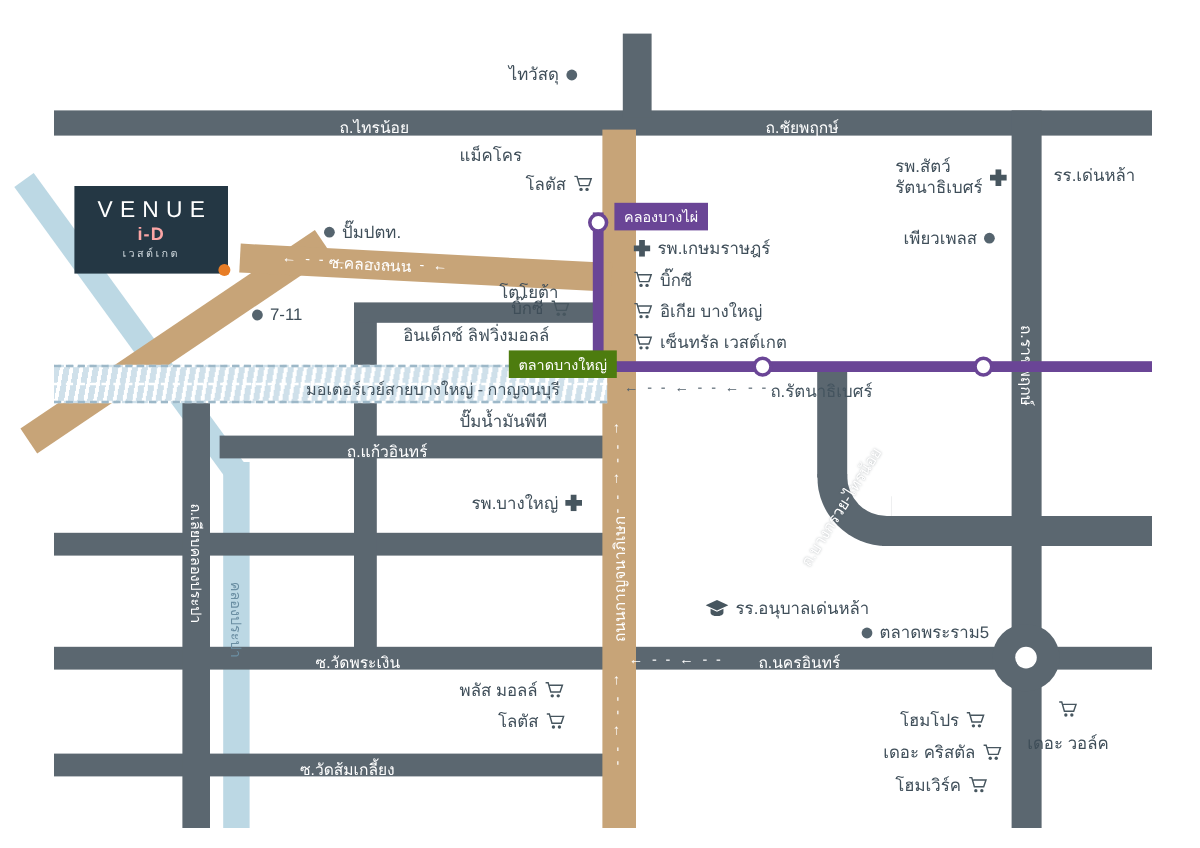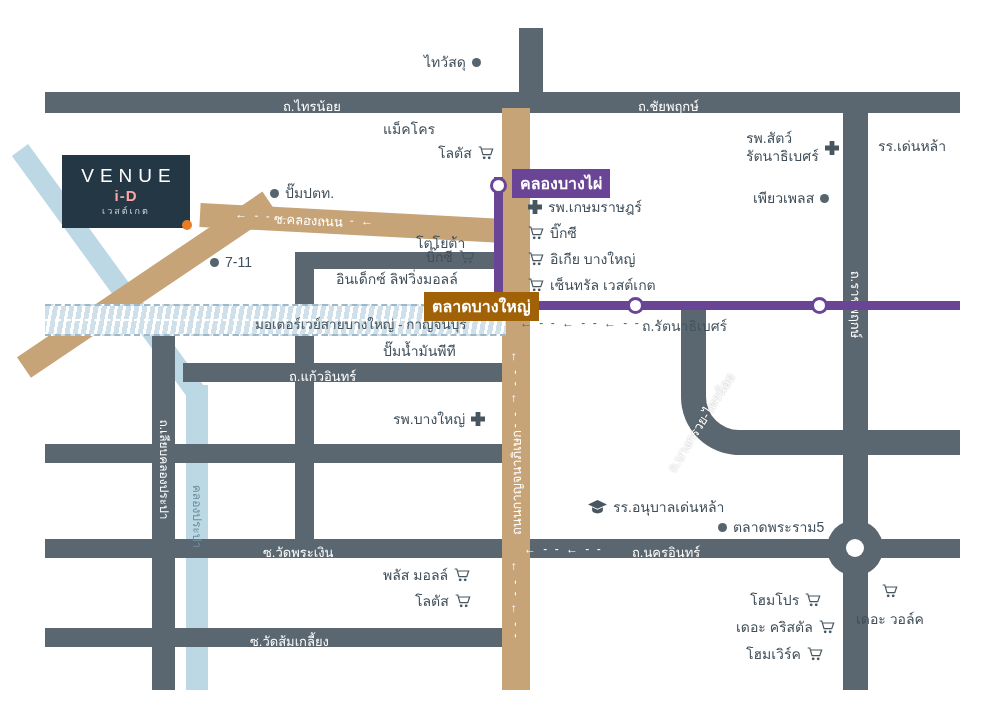--- a/index.html
+++ b/index.html
@@ -9,21 +9,21 @@
   .tan{position:absolute;background:#c7a478;z-index:3;}
   .canal{position:absolute;background:#bcd8e4;z-index:1;}
   .rlabel{position:absolute;color:#fff;font-size:13px;white-space:nowrap;z-index:5;}
   .dlabel{position:absolute;color:#44545f;font-size:13px;white-space:nowrap;z-index:6;}
   .lm{position:absolute;color:#3f4e59;font-size:14px;white-space:nowrap;display:flex;
       align-items:center;gap:6px;z-index:7;}
   .col{display:flex;flex-direction:column;line-height:1.25;}
   .gdot{width:9px;height:9px;border-radius:50%;background:#55646e;flex:0 0 auto;}
   .station{position:absolute;width:11px;height:11px;border-radius:50%;background:#fff;
            border:3px solid #6a4596;z-index:8;}
-  .badge{position:absolute;color:#fff;font-size:16px;padding:2px 8px;z-index:8;white-space:nowrap;font-weight:bold;}
+  .badge{position:absolute;color:#fff;font-size:12px;padding:2px 8px;z-index:8;white-space:nowrap;}
   .arrows{position:absolute;font-size:12px;letter-spacing:2px;white-space:nowrap;z-index:6;}
   .mrt{position:absolute;background:#6a4596;z-index:6;}
   .icon{display:inline-flex;flex:0 0 auto;align-items:center;}
   .venue{position:absolute;left:62px;top:155px;width:128px;height:73px;background:#243744;
          z-index:9;display:flex;flex-direction:column;align-items:center;justify-content:center;}
   .venue .vname{color:#fff;font-size:19px;letter-spacing:6px;font-weight:400;margin-left:6px;}
   .venue .vsub{color:#fca5a5;font-size:15px;font-weight:bold;letter-spacing:1px;}
   .venue .vtxt{color:#cfd8dd;font-size:9px;letter-spacing:2px;}
   .band{position:absolute;left:45px;top:304px;width:461px;height:32px;z-index:4;
         background:repeating-linear-gradient(100deg,#cfe0ea 0px,#cfe0ea 5px,#ffffff 5px,#ffffff 8px);
@@ -66,21 +66,21 @@
   <div class="bandline"></div>
   <div class="dlabel" style="left:255px;top:313px;font-size:13.5px;">มอเตอร์เวย์สายบางใหญ่ - กาญจนบุรี</div>
 
   <div class="mrt" style="left:494px;top:177px;width:9px;height:130px;"></div>
   <div class="mrt" style="left:494px;top:301px;width:466px;height:9px;"></div>
   <div class="station" style="left:490px;top:177px;"></div>
   <div class="station" style="left:490px;top:297px;"></div>
   <div class="station" style="left:627px;top:297px;"></div>
   <div class="station" style="left:811px;top:297px;"></div>
   <div class="badge" style="left:512px;top:169px;background:#6a4596;">คลองบางไผ่</div>
-  <div class="badge" style="left:424px;top:292px;background:#a16207;">ตลาดบางใหญ่</div>
+  <div class="badge" style="left:424px;top:292px;background:#4d7c0f;">ตลาดบางใหญ่</div>
 
   <div class="rlabel" style="left:283px;top:96px;">ถ.ไทรน้อย</div>
   <div class="rlabel" style="left:638px;top:96px;">ถ.ชัยพฤกษ์</div>
   <div class="rlabel" style="left:274px;top:210px;transform:rotate(3deg);">ซ.คลองถนน</div>
   <div class="dlabel" style="left:642px;top:315px;font-size:14px;">ถ.รัตนาธิเบศร์</div>
   <div class="rlabel" style="left:795px;top:294px;width:120px;text-align:center;transform:rotate(90deg);">ถ.ราชพฤกษ์</div>
   <div class="rlabel" style="left:289px;top:366px;">ถ.แก้วอินทร์</div>
   <div class="rlabel" style="left:626px;top:412px;width:150px;text-align:center;transform:rotate(-58deg);text-shadow:0 0 2px rgba(60,70,80,.45);z-index:7;">ถ.บางกรวย-ไทรน้อย</div>
   <div class="rlabel" style="left:99px;top:460px;width:130px;text-align:center;transform:rotate(90deg);font-size:12px;">ถ.เลียบคลองประปา</div>
   <div class="rlabel" style="left:147px;top:507px;width:100px;text-align:center;transform:rotate(90deg);color:#6b8fa3;font-size:12px;">คลองประปา</div>

